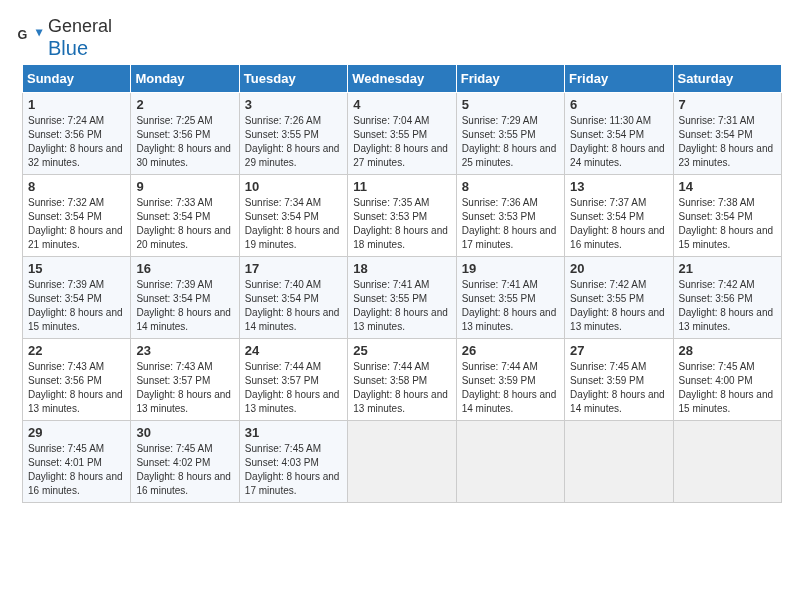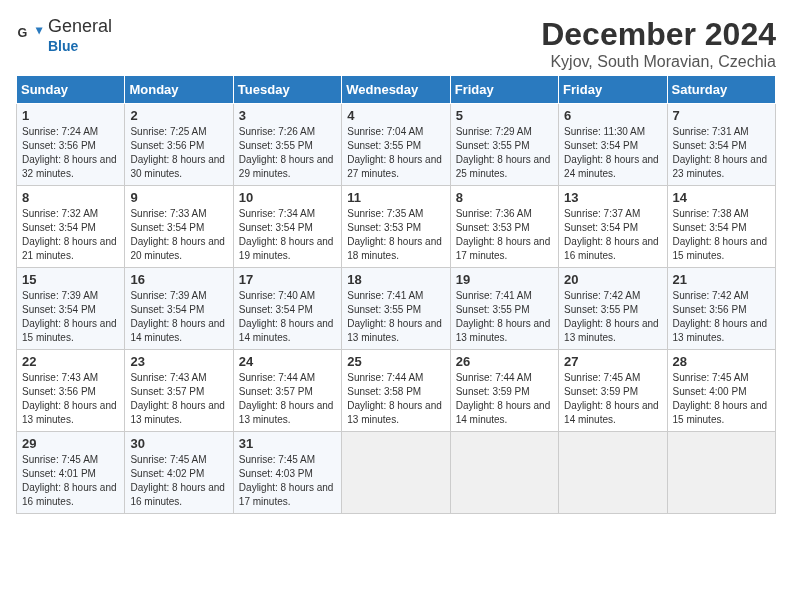--- a/index.html
+++ b/index.html
@@ -34,20 +34,21 @@
       color: #333;
     }
     .calendar-subtitle {
       font-size: 16px;
       color: #555;
     }
     table {
       width: 100%;
       border-collapse: collapse;
       table-layout: fixed;
+      margin-left: 6px;
     }
     thead tr th {
       background-color: #2a7abf;
       color: #fff;
       font-size: 13px;
       font-weight: bold;
       padding: 6px 4px;
       text-align: left;
       border: 1px solid #fff;
     }
@@ -86,26 +87,22 @@
 <body>
 
 <div class="header-area">
   <div class="logo">
     <svg class="logo-icon" viewBox="0 0 40 40">
       <text x="2" y="22" font-size="18" font-weight="bold" fill="#333">G</text>
       <polygon points="28,8 38,8 33,18" fill="#2a7abf"></polygon>
     </svg>
     <div>
       <span style="font-size:18px;font-weight:normal;color:#333;">General</span><br>
-      <span style="font-size:14px;font-weight:bold;color:#1a6cb0;">Blue</span>
+      <span style="font-size:20px;font-weight:normal;color:#1a6cb0;">Blue</span>
     </div>
-  </div>
-  <div class="title-block">
-    <div class="calendar-title">December 2024</div>
-    <div class="calendar-subtitle">Kyjov, South Moravian, Czechia</div>
   </div>
 </div>
 
 <table>
   <thead>
     <tr>
       <th>Sunday</th>
       <th>Monday</th>
       <th>Tuesday</th>
       <th>Wednesday</th>

